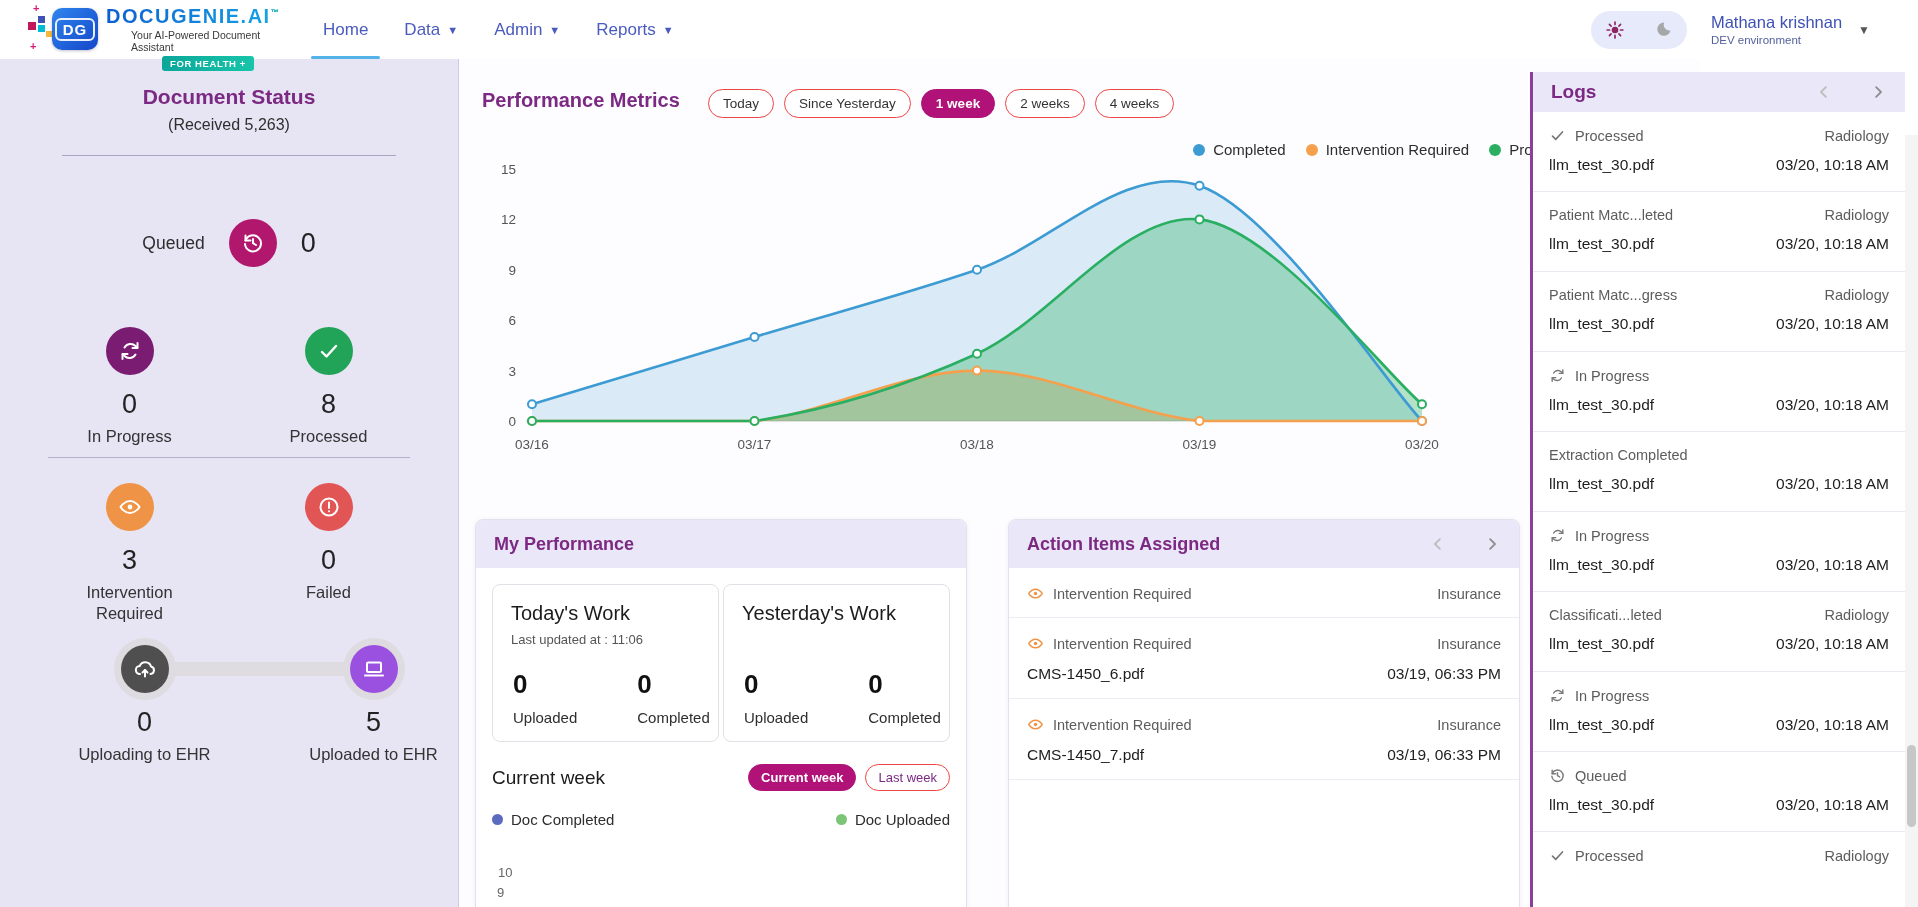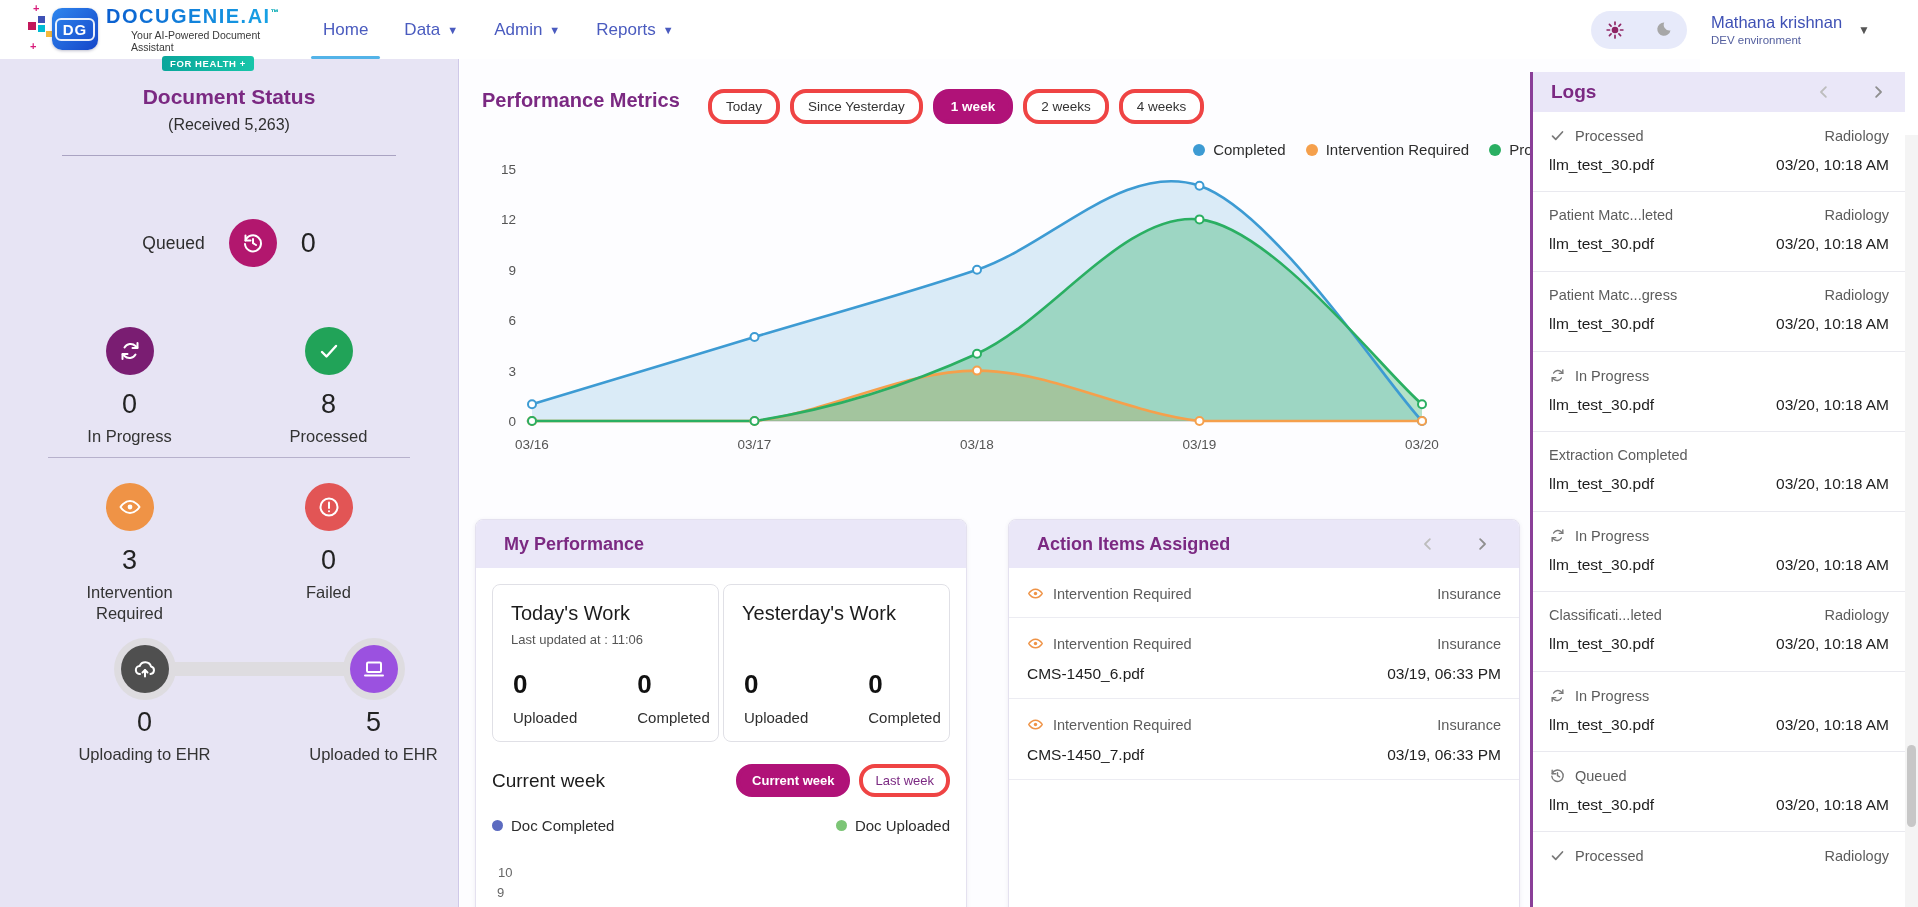--- a/index.html
+++ b/index.html
@@ -73,33 +73,33 @@
   .linked { position:relative; }
   .linked::before { content:""; position:absolute; top:17px; left:25%; right:25%;
                     height:14px; background:#dedce0; border-radius:7px; }
   .linked .circle { position:relative; box-shadow:0 0 0 7px #dedce0; }
 
   
   .main { position:absolute; top:59px; left:460px; width:1240px; bottom:0;
           background:#fdfdff; overflow:hidden; }
   .pm-title { position:absolute; top:30px; left:22px; color:#7b2982; font-size:20px; font-weight:600; }
   .chips { position:absolute; top:30px; left:248px; display:flex; gap:10px; }
-  .chip { border:4px solid #ef4444; border-radius:16px; background:#fff; color:#333;
+  .chip { border:1px solid #ef4444; border-radius:16px; background:#fff; color:#333;
           font-size:13.5px; padding:6px 14px; cursor:pointer; white-space:nowrap; }
   .chip.active { background:#b01278; border-color:#b01278; color:#fff; font-weight:700; }
   .legend { position:absolute; top:82px; right:120px; display:flex; gap:20px; align-items:center; }
   .leg-item { display:flex; align-items:center; gap:8px; font-size:15px; color:#2d2d2d; }
   .dot { width:12px; height:12px; border-radius:50%; }
   #pmchart { position:absolute; top:94px; left:14px; }
 
   
   .card { position:absolute; top:460px; background:#fff; border:1px solid #e4e1ef;
           border-radius:8px; box-shadow:0 1px 4px rgba(60,50,110,.08); overflow:hidden; height:500px; }
   .card-hd { height:48px; background:#eae7f8; display:flex; align-items:center;
-             justify-content:space-between; padding:0 28px; }
+             justify-content:space-between; padding:0 18px; }
   .card-hd .ttl { color:#7b2982; font-size:18px; font-weight:600; }
   .hd-arrows { display:flex; gap:36px; }
   .hd-arrows .ar { width:18px; height:18px; color:#8f8f8f; cursor:pointer; }
   .ar.dim { color:#bdbdbd; }
   .myperf { left:15px; width:492px; }
   .mp-body { padding:16px; }
   .subcards { display:flex; gap:4px; }
   .subcard { flex:1; border:1px solid #e0e0e6; border-radius:8px; padding:17px 18px;
              height:158px; position:relative; background:#fff; }
   .sc-title { font-size:20px; color:#1c1c1c; }

